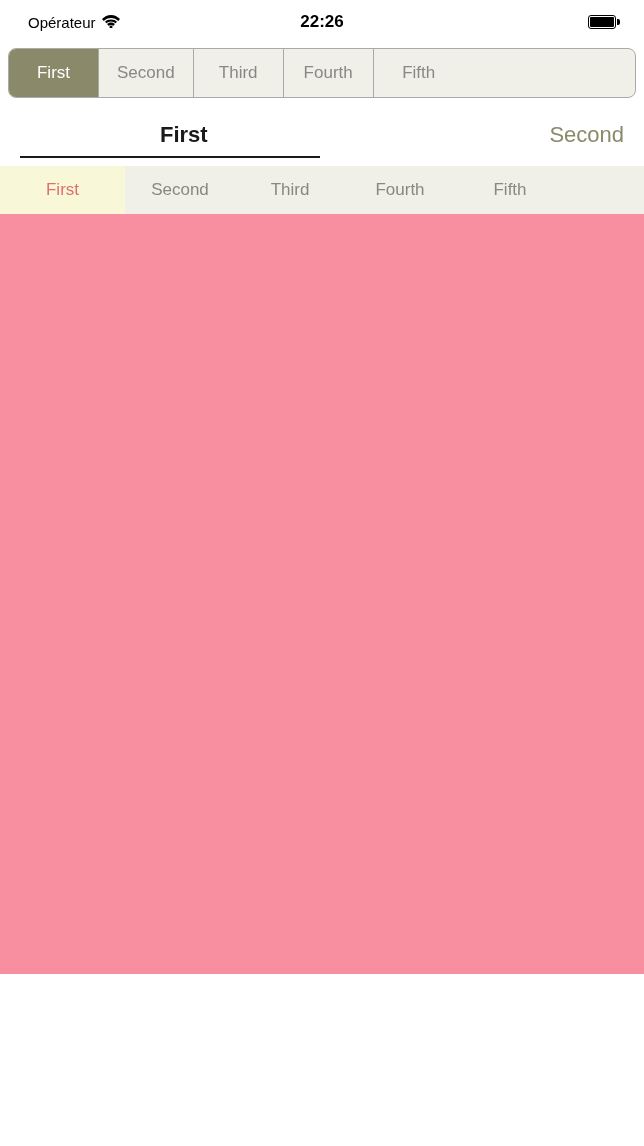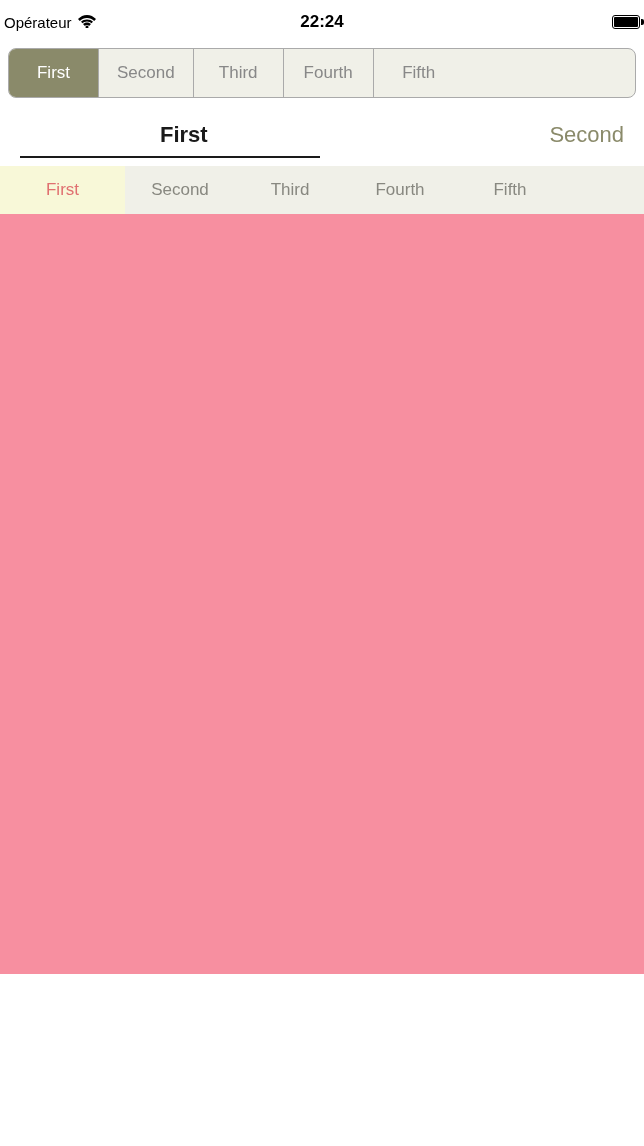--- a/index.html
+++ b/index.html
@@ -10,21 +10,21 @@
       font-family: -apple-system, 'Helvetica Neue', Arial, sans-serif;
       background: #fff;
       overflow-x: hidden;
     }
 
     
     .status-bar {
       display: flex;
       justify-content: space-between;
       align-items: center;
-      padding: 0 4px;
+      padding: 0 28px;
       height: 44px;
       background: #fff;
     }
     .status-left {
       display: flex;
       align-items: center;
       gap: 6px;
       font-size: 15px;
       font-weight: 500;
       color: #000;
@@ -167,21 +167,21 @@
     <span>Opérateur</span>
     <span>
       <svg width="18" height="13" viewBox="0 0 18 13">
         <path d="M9 3C6.2 3 3.7 4.1 1.8 5.9L0 4.1C2.4 1.6 5.5 0 9 0s6.6 1.6 9 4.1L16.2 5.9C14.3 4.1 11.8 3 9 3z" fill="#000"></path>
         <path d="M9 6.5c-1.7 0-3.3.7-4.4 1.8L3 6.8C4.5 5.3 6.6 4.5 9 4.5s4.5.8 6 2.3l-1.6 1.5C12.3 7.2 10.7 6.5 9 6.5z" fill="#000"></path>
         <path d="M9 10c-.8 0-1.6.3-2.1.9L5 9.1C6 8.1 7.4 7.5 9 7.5s3 .6 4 1.6l-1.9 1.8C10.6 10.3 9.8 10 9 10z" fill="#000"></path>
         <circle cx="9" cy="12" r="1.5" fill="#000"></circle>
       </svg>
     </span>
   </div>
-  <span class="status-time">22:24</span>
+  <span class="status-time">22:26</span>
   <div class="status-right">
     <div class="battery-icon">
       <div class="battery-fill"></div>
     </div>
   </div>
 </div>
 
 <div class="tab-bar-1">
   <div class="tab active">First</div>
   <div class="tab">Second</div>

